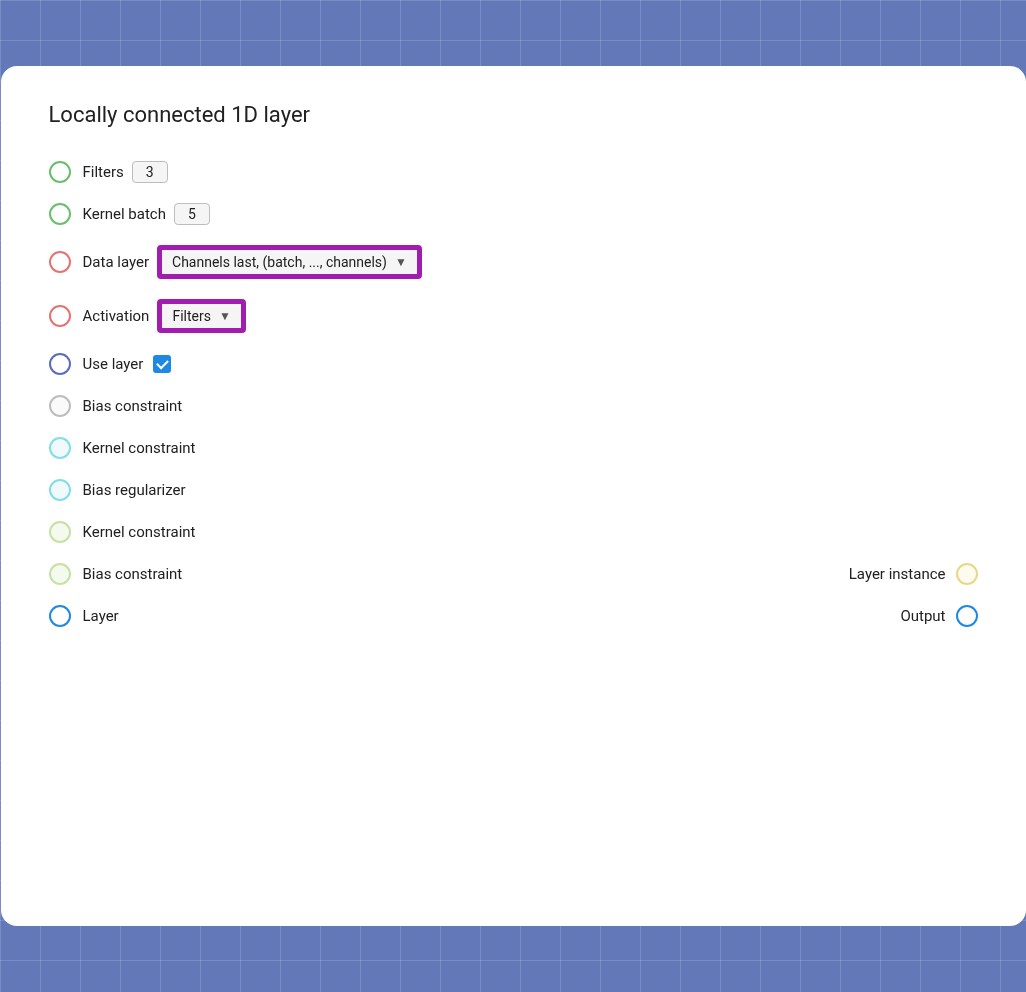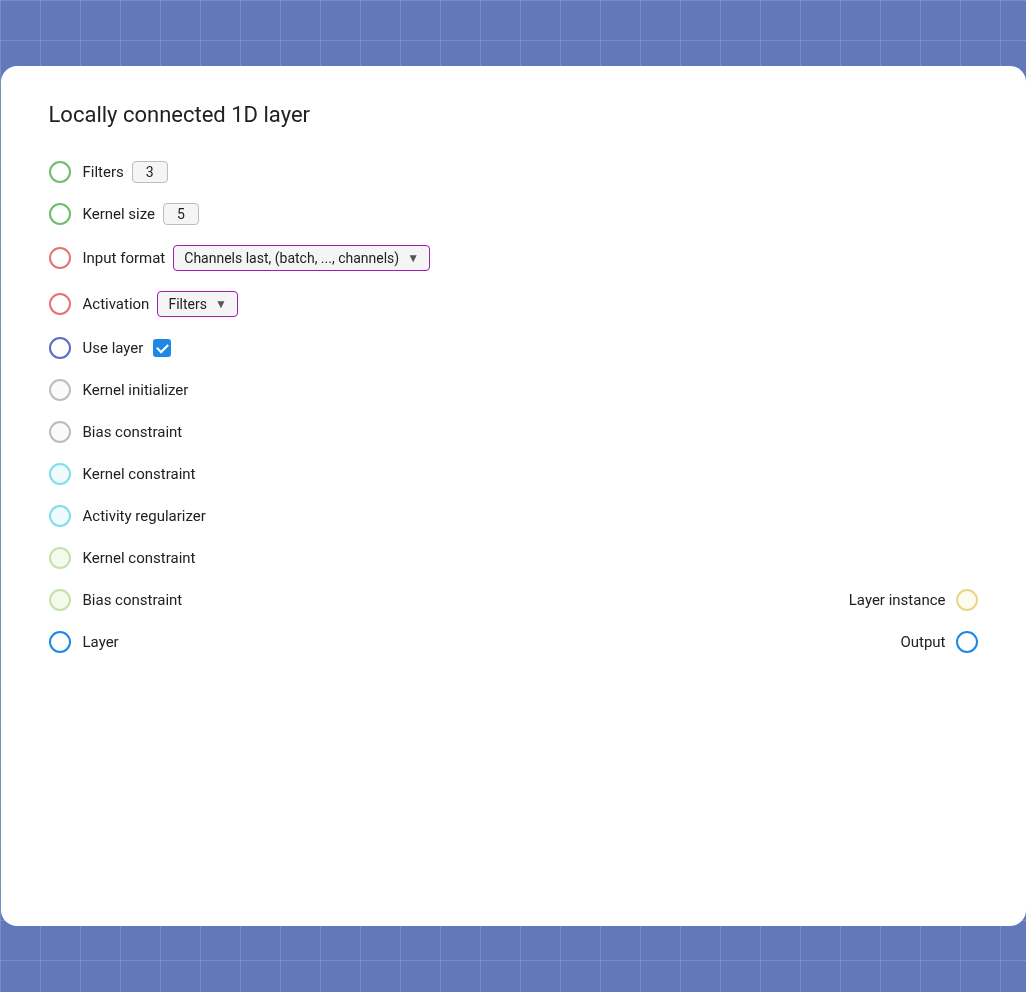--- a/index.html
+++ b/index.html
@@ -76,21 +76,21 @@
       background: #f5f5f5;
       min-width: 36px;
       text-align: center;
       margin-left: 8px;
     }
 
     
     .dropdown {
       display: inline-flex;
       align-items: center;
-      border: 1px solid #a21caf;
+      border: 5px solid #a21caf;
       border-radius: 4px;
       padding: 4px 10px 4px 10px;
       font-size: 14px;
       color: #212121;
       background: #f5f5f5;
       margin-left: 8px;
       cursor: pointer;
       gap: 8px;
     }
 
@@ -144,28 +144,28 @@
   <h1 class="card-title">Locally connected 1D layer</h1>
 
   <div class="row">
     <div class="circle circle-green"></div>
     <span class="row-label">Filters</span>
     <div class="num-input">3</div>
   </div>
 
   <div class="row">
     <div class="circle circle-green"></div>
-    <span class="row-label">Kernel size</span>
+    <span class="row-label">Kernel batch</span>
     <div class="num-input">5</div>
   </div>
 
 
   <div class="row">
     <div class="circle circle-red"></div>
-    <span class="row-label">Input format</span>
+    <span class="row-label">Data layer</span>
     <div class="dropdown">
       <span>Channels last, (batch, ..., channels)</span>
       <span class="dropdown-arrow">▼</span>
     </div>
   </div>
 
   <div class="row">
     <div class="circle circle-red"></div>
     <span class="row-label">Activation</span>
     <div class="dropdown">
@@ -173,40 +173,36 @@
       <span class="dropdown-arrow">▼</span>
     </div>
   </div>
 
   <div class="row">
     <div class="circle" style="border-color:#5c6bc0;"></div>
     <span class="row-label">Use layer</span>
     <div class="checkbox-blue"></div>
   </div>
 
-  <div class="row">
-    <div class="circle circle-gray-light"></div>
-    <span class="row-label">Kernel initializer</span>
-  </div>
 
   <div class="row">
     <div class="circle circle-gray-light"></div>
     <span class="row-label">Bias constraint</span>
   </div>
 
   <div class="row">
     <div class="circle circle-cyan-light"></div>
     <span class="row-label">Kernel constraint</span>
   </div>
 
-
   <div class="row">
     <div class="circle circle-cyan-light"></div>
-    <span class="row-label">Activity regularizer</span>
-  </div>
+    <span class="row-label">Bias regularizer</span>
+  </div>
+
 
   <div class="row">
     <div class="circle circle-lime-light"></div>
     <span class="row-label">Kernel constraint</span>
   </div>
 
   <div class="row">
     <div class="circle circle-lime-light"></div>
     <span class="row-label">Bias constraint</span>
     <div class="row-right">

